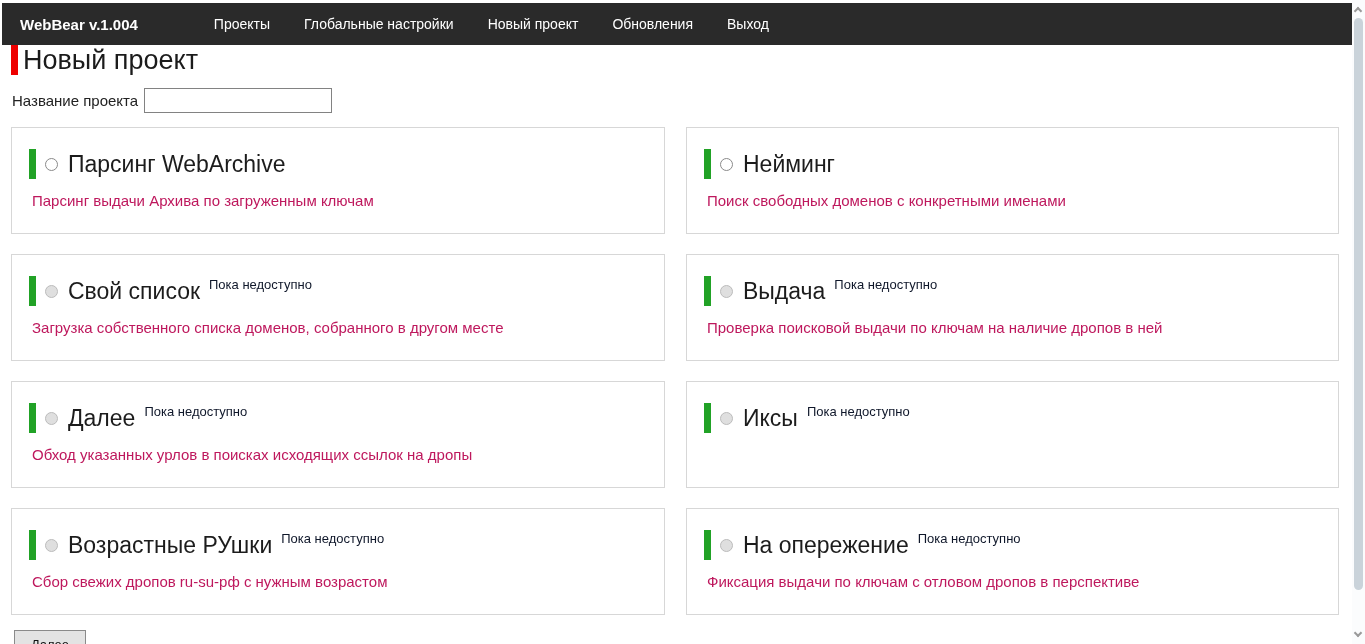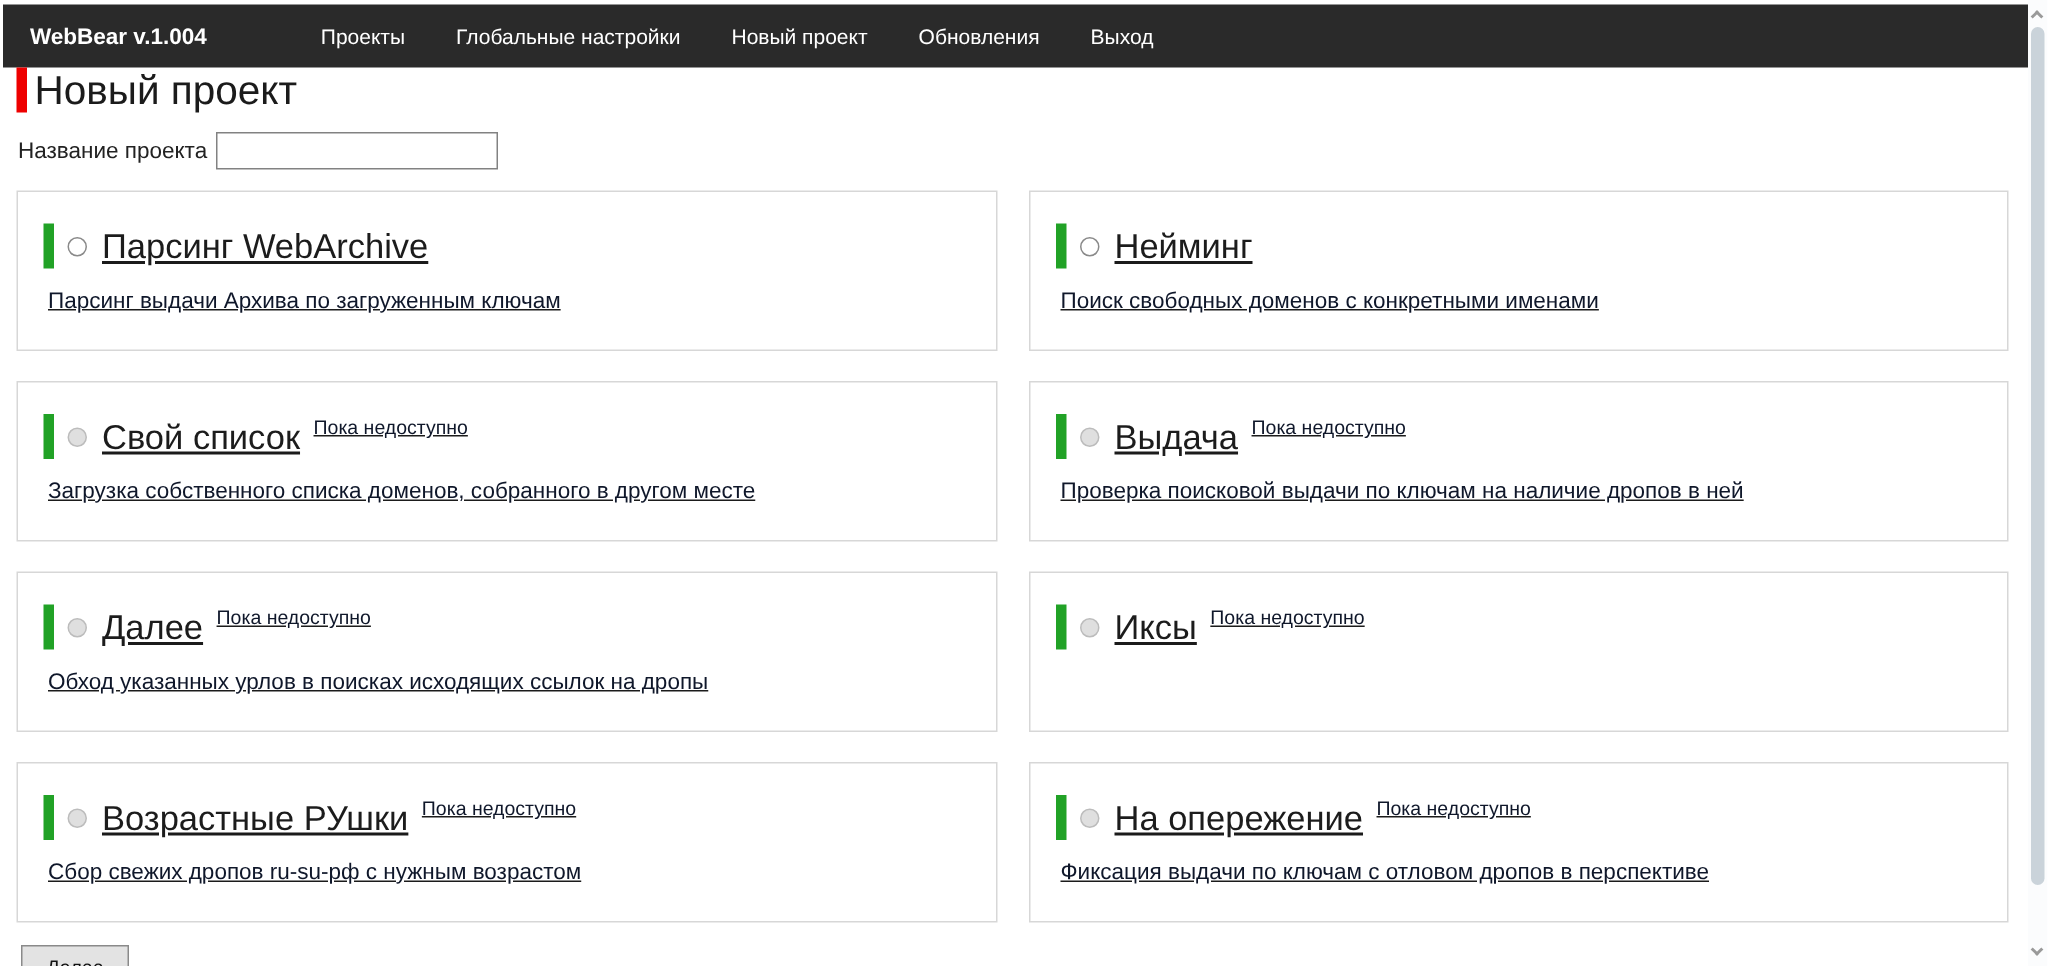--- a/index.html
+++ b/index.html
@@ -64,21 +64,20 @@
   }
 
   
   .cards {
     position: absolute; top: 127px; left: 11px;
     display: grid;
     grid-template-columns: 654px 653px;
     grid-auto-rows: 107px;
     column-gap: 21px;
     row-gap: 20px;
-    text-decoration: underline;
   }
   .card {
     border: 1px solid #d7d7d7;
     background: #ffffff;
     padding: 21px 16px 0 17px;
     cursor: pointer;
   }
   .card-head { display: flex; align-items: center; height: 30px; }
   .green-bar {
     width: 7px; height: 30px;
@@ -106,21 +105,21 @@
     font-size: 13px;
     color: #0f172a;
     margin-left: 9px;
     align-self: flex-start;
     margin-top: 1px;
     white-space: nowrap;
   }
   .badge:empty { display: none; }
   .card-desc {
     margin-top: 13px; margin-left: 3px;
-    font-size: 15px; color: #0f172a;
+    font-size: 15px; color: #be185d;
     white-space: nowrap;
   }
 
   
   .next-button {
     position: absolute; left: 14px; top: 630px;
     width: 72px; height: 26px;
     background: #e3e3e3;
     border: 1px solid #8a8a8a;
     font-size: 13px; color: #111;

